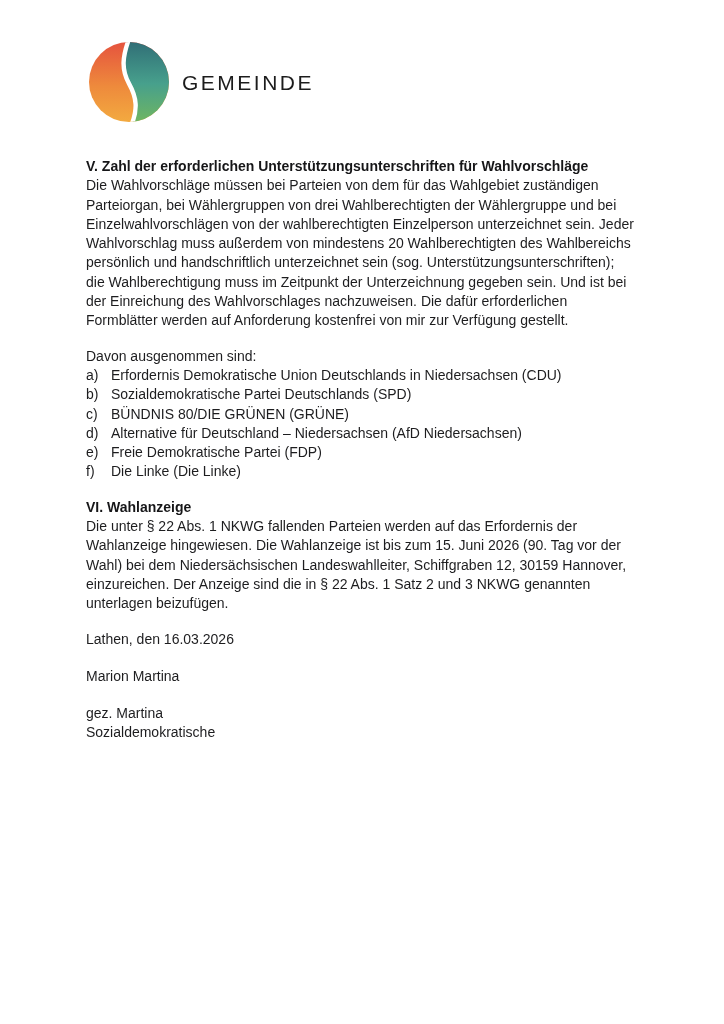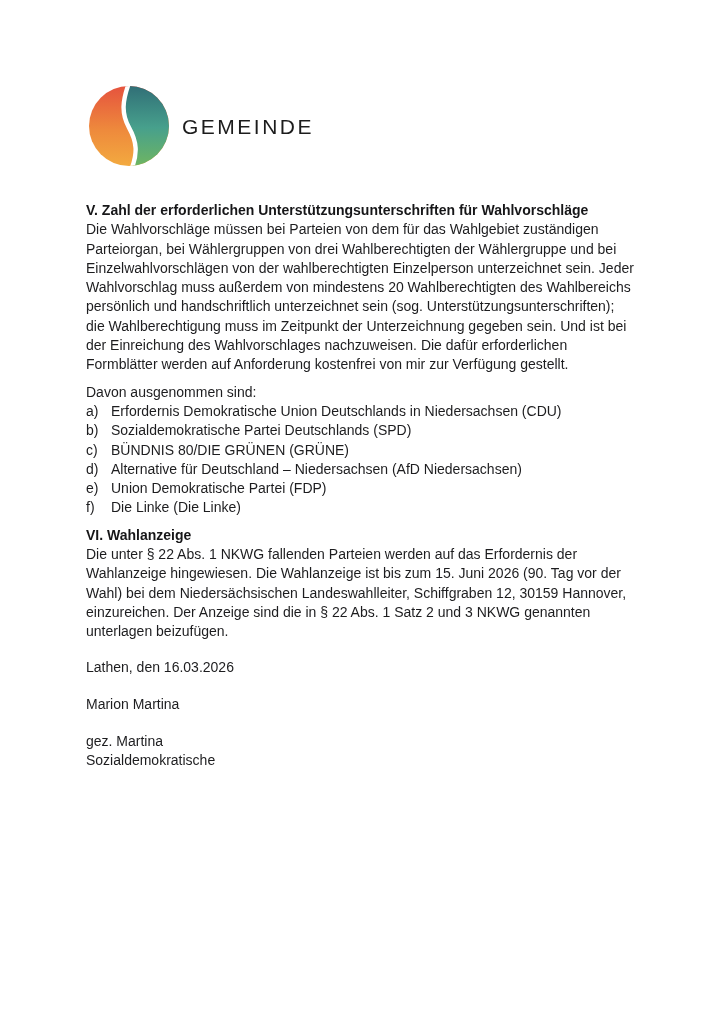--- a/index.html
+++ b/index.html
@@ -11,21 +11,20 @@
     font-family: "Liberation Sans", sans-serif;
     color: #1d1d1f;
     overflow: hidden;
   }
   
   .logo {
     display: flex;
     align-items: center;
     gap: 13px;
     padding: 42px 0 0 89px;
-    margin-top: 44px;
   }
   .logo-icon { width: 80px; height: 80px; flex: 0 0 80px; }
   .logo-text { display: flex; flex-direction: column; justify-content: center; }
   .logo-upper {
     font-size: 21px;
     line-height: 23px;
     letter-spacing: 2.5px;
     font-weight: 400;
     color: #1c1c1c;
   }
@@ -46,21 +45,21 @@
   }
   .doc-heading {
     font-size: 14px;
     line-height: 19.3px;
     font-weight: 700;
     margin: 0;
     color: #161618;
   }
   .lines { white-space: pre-line; margin: 0; }
   .plain { margin: 0; }
-  .mt-gap   { margin-top: 8px; }
+  .mt-gap   { margin-top: 16px; }
   .mt-gap2  { margin-top: 18px; }
   .list { margin: 0; padding: 0; list-style: none; }
   .list li { display: flex; }
   .list .marker { flex: 0 0 25px; width: 25px; }
   .closing { margin-top: 16px; }
 </style>
 </head>
 <body>
 
 <div class="page">
@@ -118,21 +117,21 @@
       <li>
         <span class="marker">c)</span>
         <span>BÜNDNIS 80/DIE GRÜNEN (GRÜNE)</span>
       </li>
       <li>
         <span class="marker">d)</span>
         <span>Alternative für Deutschland – Niedersachsen (AfD Niedersachsen)</span>
       </li>
       <li>
         <span class="marker">e)</span>
-        <span>Union Demokratische Partei (FDP)</span>
+        <span>Freie Demokratische Partei (FDP)</span>
       </li>
       <li>
         <span class="marker">f)</span>
         <span>Die Linke (Die Linke)</span>
       </li>
     </ul>
 
     <h2 class="doc-heading mt-gap">VI. Wahlanzeige</h2>
     <p class="lines">Die unter § 22 Abs. 1 NKWG fallenden Parteien werden auf das Erfordernis der
 Wahlanzeige hingewiesen. Die Wahlanzeige ist bis zum 15. Juni 2026 (90. Tag vor der

